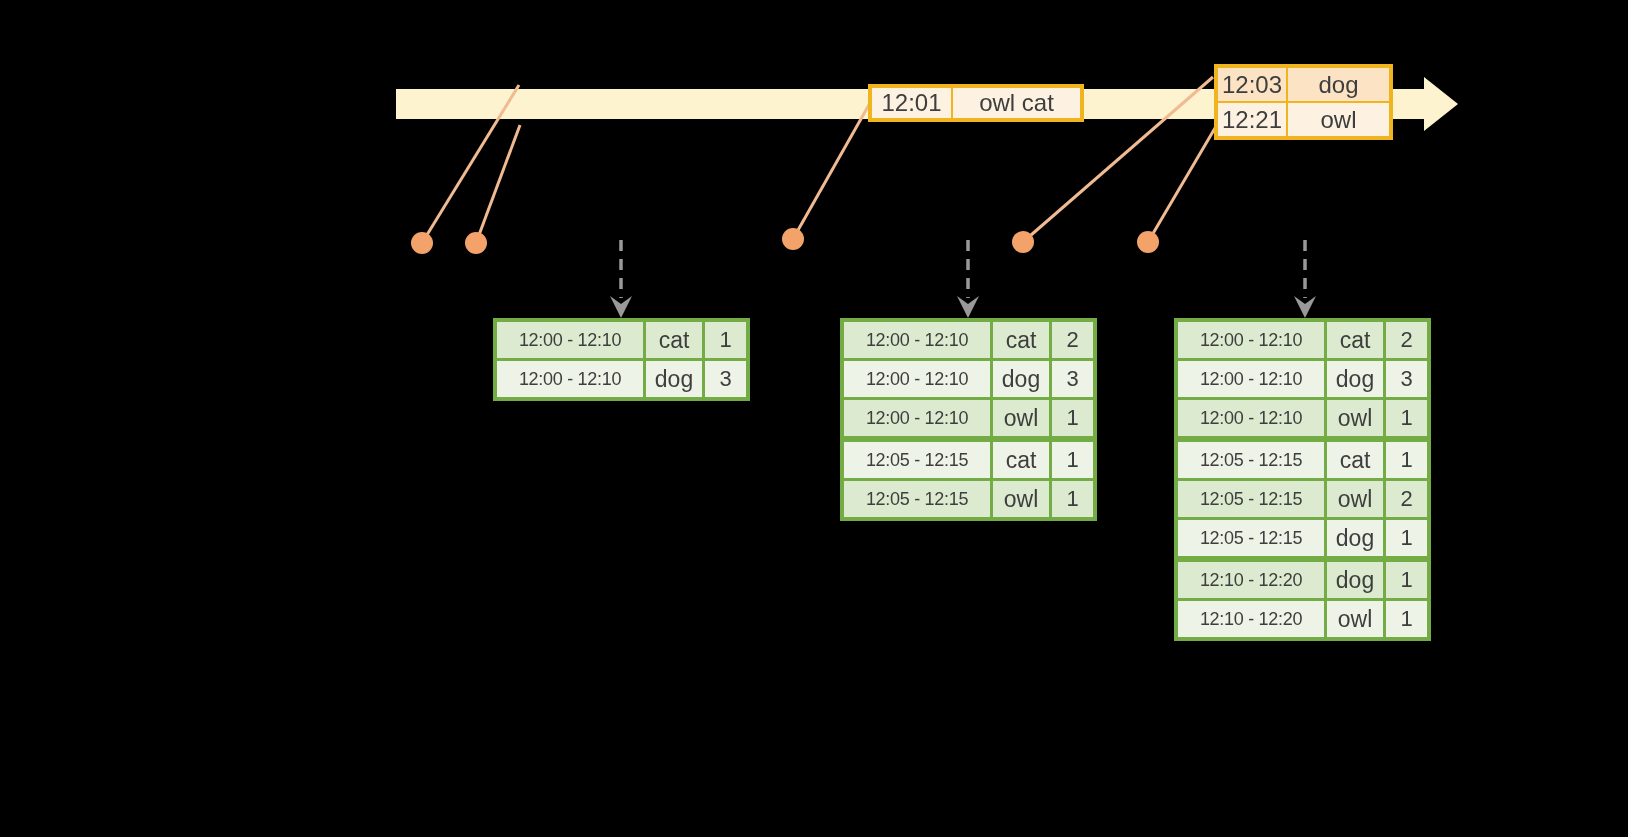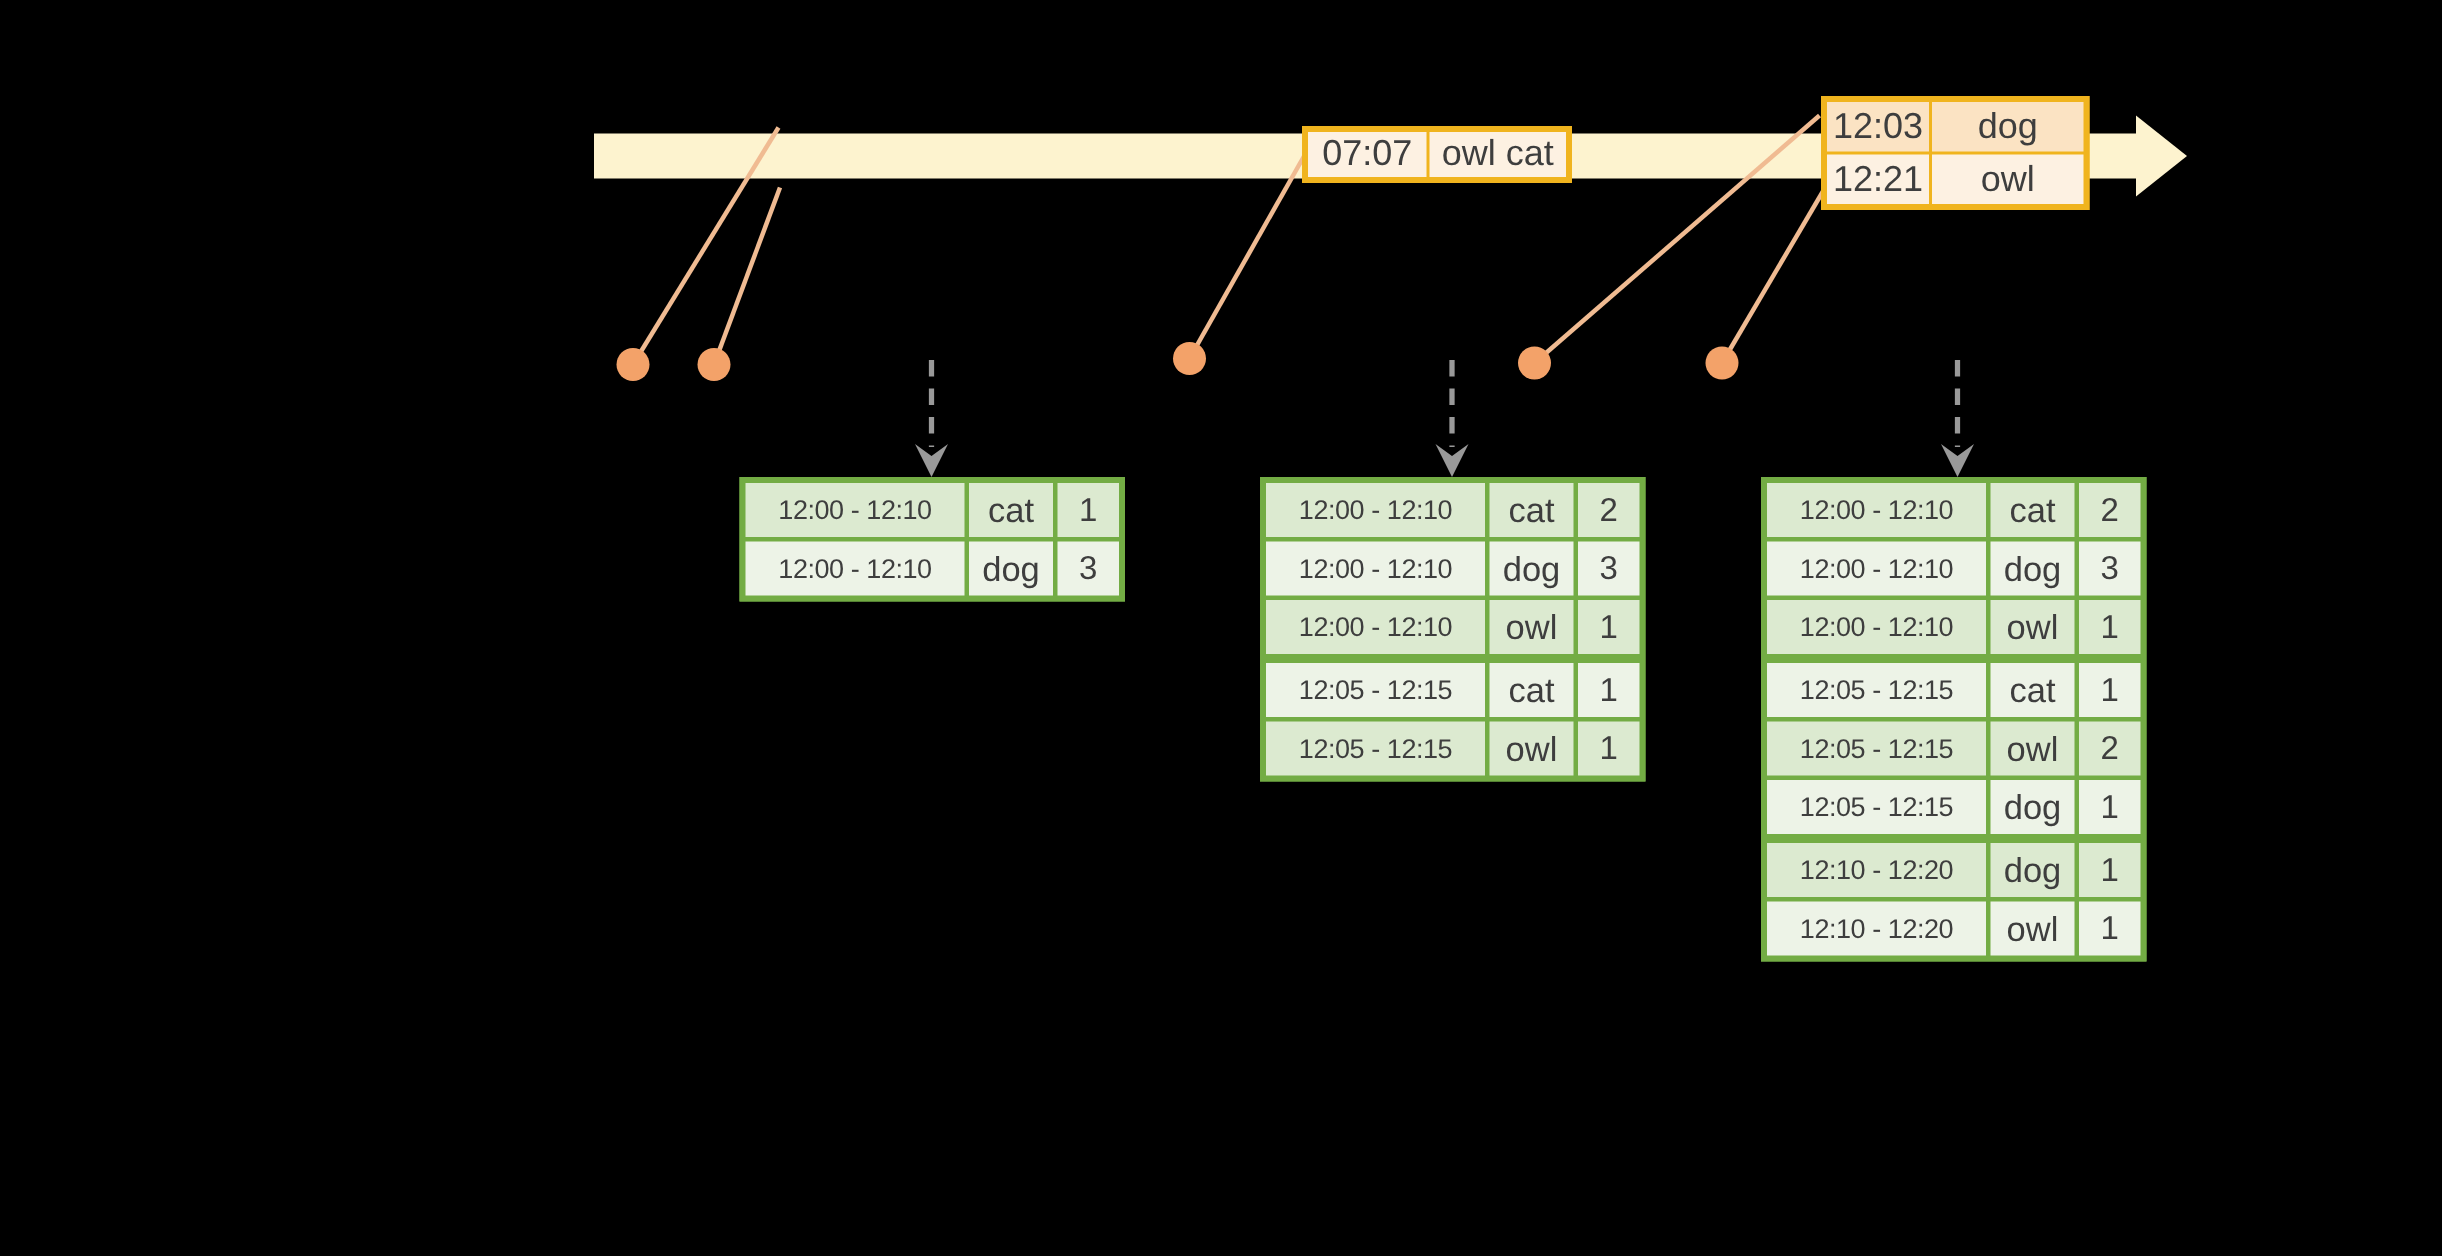--- a/index.html
+++ b/index.html
@@ -26,21 +26,21 @@
   .dtable{position:absolute;display:flex;flex-direction:column;z-index:3;}
   .trow{display:flex;}
   .cell{display:flex;align-items:center;justify-content:center;white-space:nowrap;}
   
   .etable{border:4px solid var(--event-border);background:var(--event-border);}
   .etable .trow{gap:2px;background:var(--event-border);}
   .etable .trow + .trow{margin-top:2px;}
   .etable .cell{background:var(--event-row-light);font-size:24px;}
   .etable .trow.dark .cell{background:var(--event-row-dark);}
   .et-a .trow{height:37px;} .et-a .c-time{width:86px;} .et-a .c-words{width:104px;}
-  .et-b .trow{height:30px;} .et-b .c-time{width:79px;} .et-b .c-words{width:91px;}
+  .et-b .trow{height:30px;} .et-b .c-time{width:79px;} .et-b .c-words{width:127px;}
   .et-c .trow{height:33px;} .et-c .c-time{width:68px;} .et-c .c-words{width:101px;}
   
   .rtable{border:4px solid var(--result-border);background:var(--result-border);}
   .rtable .trow{gap:3px;height:36px;background:var(--result-border);}
   .rtable .trow + .trow{margin-top:3px;}
   .rtable .trow.gsep{margin-top:6px;}
   .rtable .cell{background:var(--result-row-light);}
   .rtable .trow.dark .cell{background:var(--result-row-dark);}
   .c-window{width:146px;font-size:18px;letter-spacing:-0.3px;}
   .c-word{width:56px;font-size:23px;text-align:right;}
@@ -72,21 +72,21 @@
     <line class="trig" x1="621" y1="240" x2="621" y2="298"></line>
     <polygon class="trig-head" points="610,296 621,304 632,296 621,318"></polygon>
     <line class="trig" x1="968" y1="240" x2="968" y2="298"></line>
     <polygon class="trig-head" points="957,296 968,304 979,296 968,318"></polygon>
     <line class="trig" x1="1305" y1="240" x2="1305" y2="298"></line>
     <polygon class="trig-head" points="1294,296 1305,304 1316,296 1305,318"></polygon>
   </svg>
 
   <div class="dtable etable et-b">
       <div class="trow">
-        <div class="cell c-time">07:07</div>
+        <div class="cell c-time">12:01</div>
         <div class="cell c-words">owl cat</div>
       </div>
     </div>
   <div class="dtable etable et-c">
       <div class="trow dark">
         <div class="cell c-time">12:03</div>
         <div class="cell c-words">dog</div>
       </div>
       <div class="trow">
         <div class="cell c-time">12:21</div>

